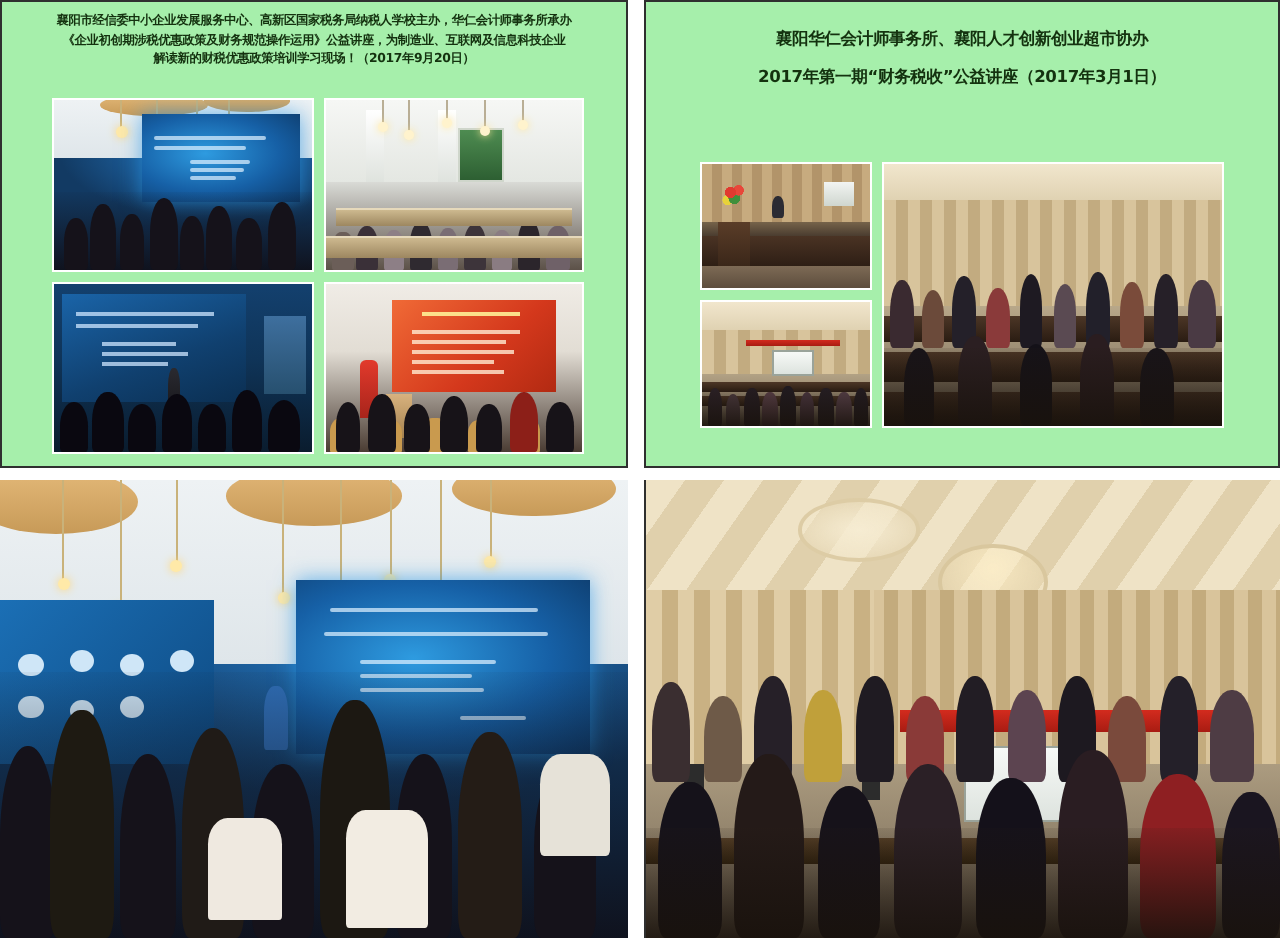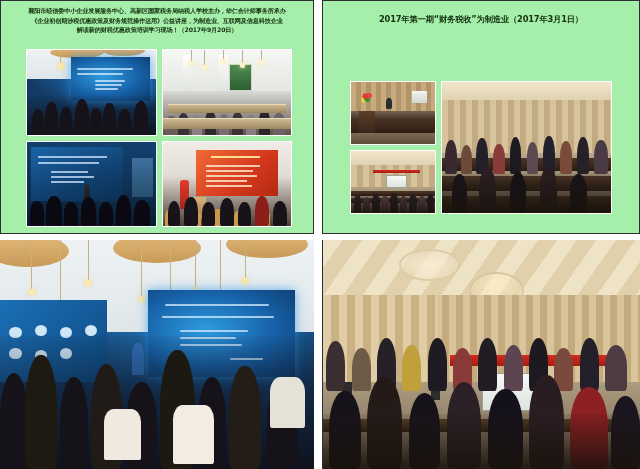--- a/index.html
+++ b/index.html
@@ -446,21 +446,22 @@
             <div class="head" style="left:72%; width:11%; height:35%; background:#8c1f18;"></div>
             <div class="head" style="left:86%; width:11%; height:30%;"></div>
           </div>
         </div>
 
       </div>
     </div>
 
     <div class="poster right">
       <div class="poster-heading">
-        <span class="heading-line">2017年第一期“财务税收”为制造业（2017年3月1日）</span>
+        <span class="heading-line">襄阳华仁会计师事务所、襄阳人才创新创业超市协办</span>
+        <span class="heading-line">2017年第一期“财务税收”公益讲座（2017年3月1日）</span>
       </div>
 
       <div class="grid-right">
         <div class="col-small">
 
           <div class="photo">
             <div class="scene-podium">
               <div class="drape"></div>
               <div class="screenw"></div>
               <div class="deskrow"></div>

